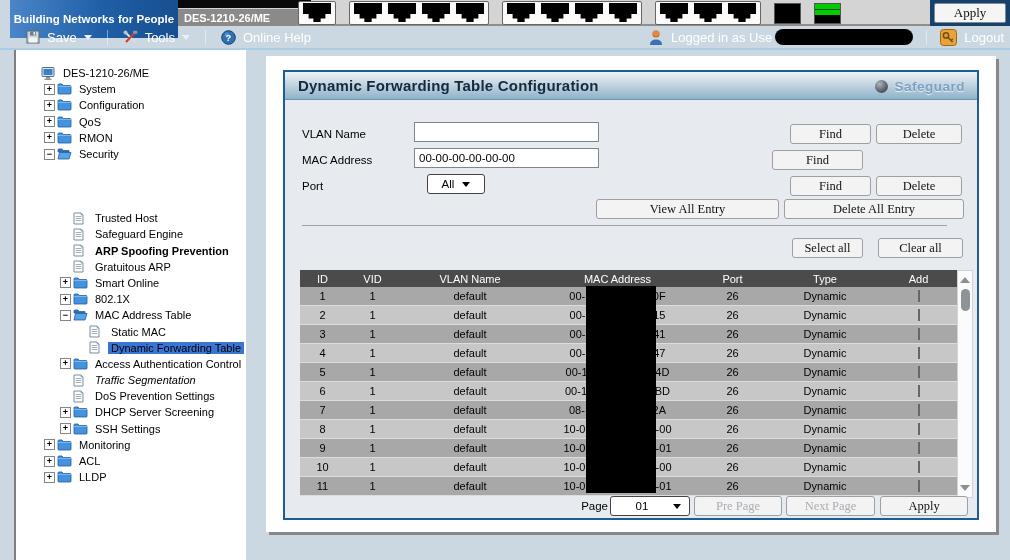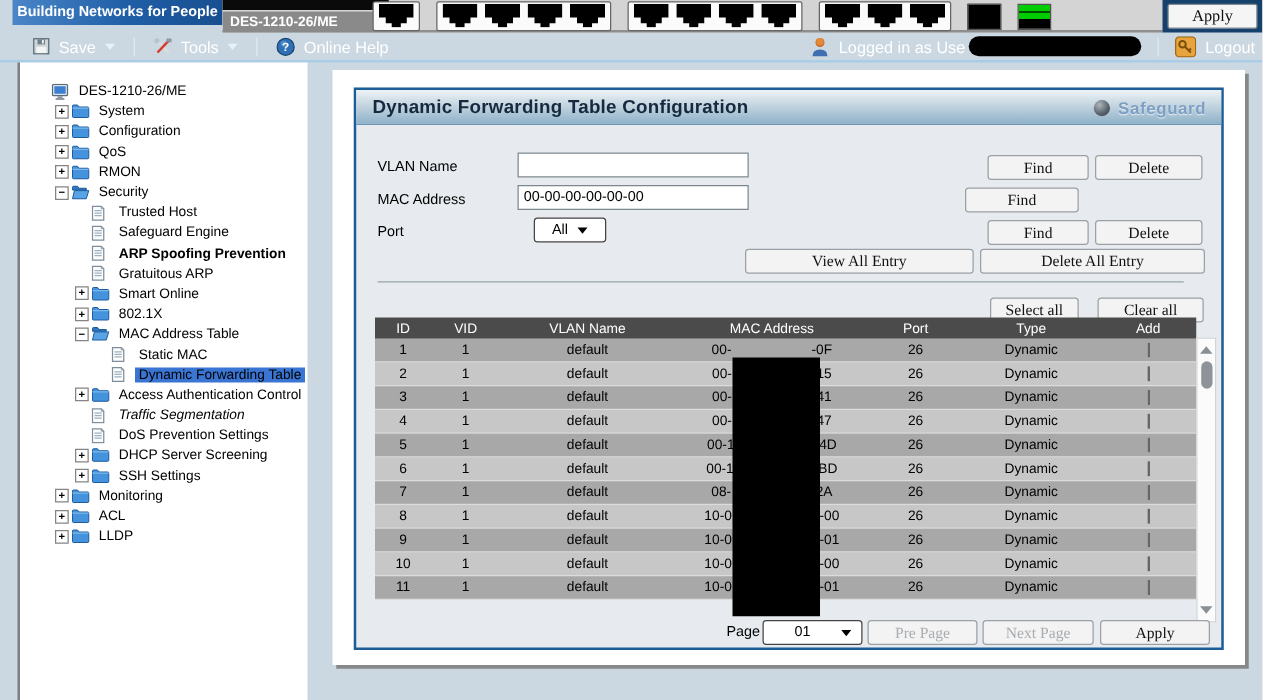--- a/index.html
+++ b/index.html
@@ -2,21 +2,21 @@
 <html><head>
 <meta charset="utf-8">
 <style>
   * { margin:0; padding:0; box-sizing:border-box; }
   html,body { width:1010px; height:560px; }
   .page { position:relative; width:1010px; height:560px; overflow:hidden;
           background:#cbd8e2; font-family:"Liberation Sans", sans-serif; }
 
   
   .banner { position:absolute; left:0; top:0; width:1010px; height:26px; background:#cbd8e2; }
-  .slogan { position:absolute; left:10px; top:0; width:168px; height:20px;
+  .slogan { position:absolute; left:10px; top:0; width:168px; height:38px;
             background:linear-gradient(90deg,#4a86c8,#1f5ea6 55%,#184f90);
             color:#fff; font-size:11.5px; font-weight:bold; display:flex; align-items:center; justify-content:center; }
   .device-panel { position:absolute; left:178px; top:0; width:752px; height:26px;
                   background:#d4d4d4; border-bottom:2px solid #8e8e8e; }
   .cutoff-black { position:absolute; left:0; top:0; width:133px; height:8px; background:#0a0a0a; }
   .device-tab { position:absolute; left:0; top:9px; width:142px; height:17px; background:#8a8a8a;
                 clip-path:polygon(0 0,86% 0,100% 60%,100% 100%,0 100%);
                 color:#fff; font-size:11px; font-weight:bold; display:flex; align-items:center; padding-left:6px; }
   .ports { position:absolute; left:120px; top:0; height:26px; display:flex; align-items:center; gap:13px; }
   .port-box { background:#fbfbfb; border:1px solid #666; border-radius:2px; height:24px;
@@ -73,21 +73,21 @@
   .f-select { position:absolute; height:20px; border:1px solid #444; background:#fff; font-size:11.5px;
               display:flex; align-items:center; justify-content:center; gap:8px; border-radius:3px; }
   .sel-caret { width:0; height:0; border-left:4px solid transparent; border-right:4px solid transparent; border-top:5px solid #000; }
   .btn { position:absolute; height:20px; background:#f3f3f3; border:1px solid #9aa0a5; border-radius:3px;
          font-family:"Liberation Serif", serif; font-size:12.5px; color:#111;
          display:flex; align-items:center; justify-content:center; }
   .btn.disabled { color:#a9adb1; }
   .divider { position:absolute; left:17px; top:153px; width:645px; border-top:1px solid #9aa4ac; }
 
   
-  .tbl { position:absolute; left:15px; top:182px; width:657px; }
+  .tbl { position:absolute; left:15px; top:198px; width:657px; }
   .thead { display:flex; height:17px; background:#4b4b4b; color:#fff; font-size:11px; align-items:center; }
   .tr { display:flex; height:19px; align-items:center; font-size:11px; color:#000; border-bottom:1px solid #dcdcdc; }
   .tr.odd  { background:#a8a8a8; }
   .tr.even { background:#c7c7c7; }
   .td, .th { text-align:center; overflow:hidden; white-space:nowrap; }
   .mac-wrap { display:inline-flex; align-items:center; justify-content:center; }
   .mac-gap { display:inline-block; width:64px; }
   .cb { width:12px; height:12px; background:#fff; border:1px solid #666; border-radius:2px; margin:0 auto; }
   .mac-redact { position:absolute; left:301px; top:214px; width:70px; height:207px; background:#000; }
 
@@ -260,21 +260,21 @@
           <span class="expander">−</span>
         </span>
         <span class="tree-ic">
           <svg width="15" height="12" viewBox="0 0 15 12">
             <path d="M1 3 L1 1.8 Q1 1 1.8 1 L5 1 L6.3 2.6 L12 2.6 L12 4 L1 4 Z" fill="#2f77bd" stroke="#1d5a9e" stroke-width="0.8"></path>
             <path d="M2.5 4.5 L14 4.5 L12 11 L1 11 Z" fill="#5aa3e4" stroke="#1d5a9e" stroke-width="0.8"></path>
           </svg>
         </span>
         <span class="tree-label">Security</span>
       </div>
-      <div class="tree-row" style="padding-left: 32px;">
+      <div class="tree-row" style="padding-left: 32px; margin-top: 48px;">
         <span class="slot"></span>
         <span class="tree-ic">
           <svg width="11" height="13" viewBox="0 0 11 13">
             <path d="M1 1 L8 1 L10 3 L10 12 L1 12 Z" fill="#fdfdfd" stroke="#7d8d9b"></path>
             <path d="M8 1 L8 3 L10 3 Z" fill="#c9d4dc" stroke="#7d8d9b" stroke-width="0.6"></path>
             <line x1="2.6" y1="4.5" x2="8.4" y2="4.5" stroke="#9db0c0"></line>
             <line x1="2.6" y1="6.5" x2="8.4" y2="6.5" stroke="#9db0c0"></line>
             <line x1="2.6" y1="8.5" x2="8.4" y2="8.5" stroke="#9db0c0"></line>
           </svg>
         </span>

